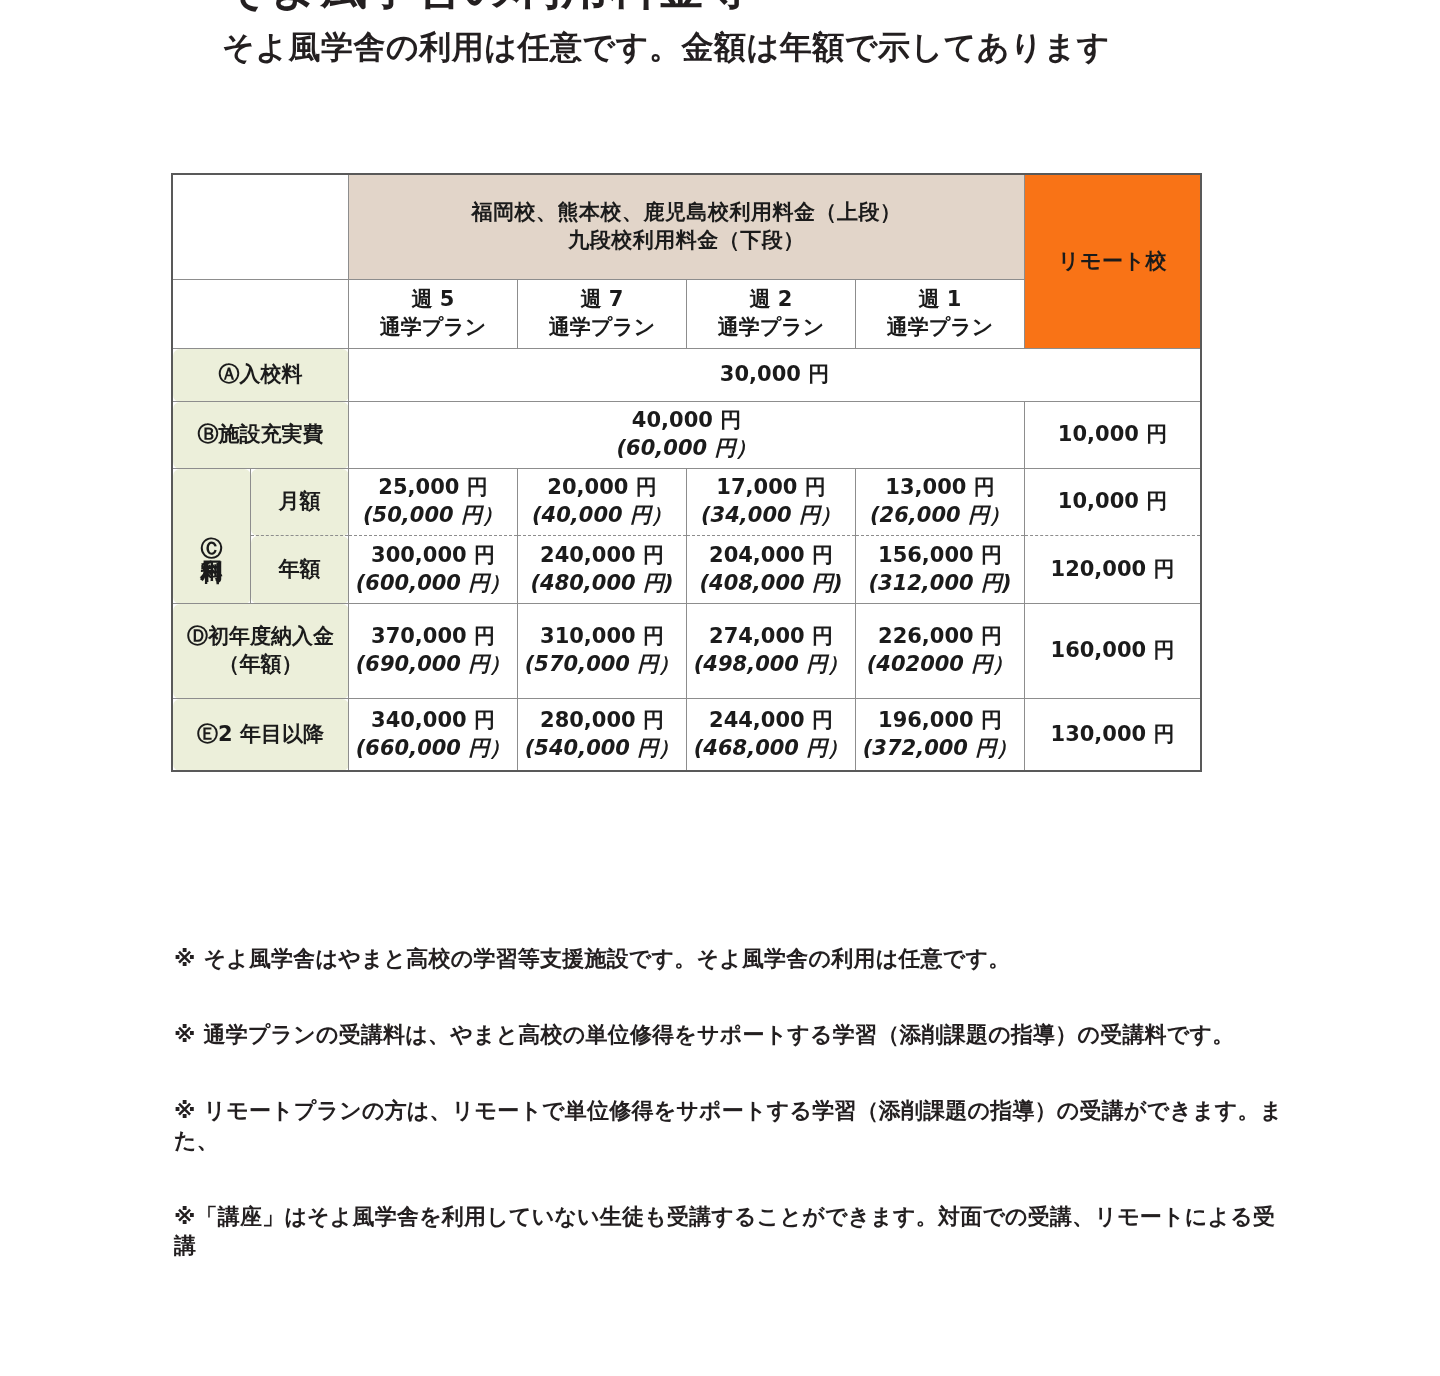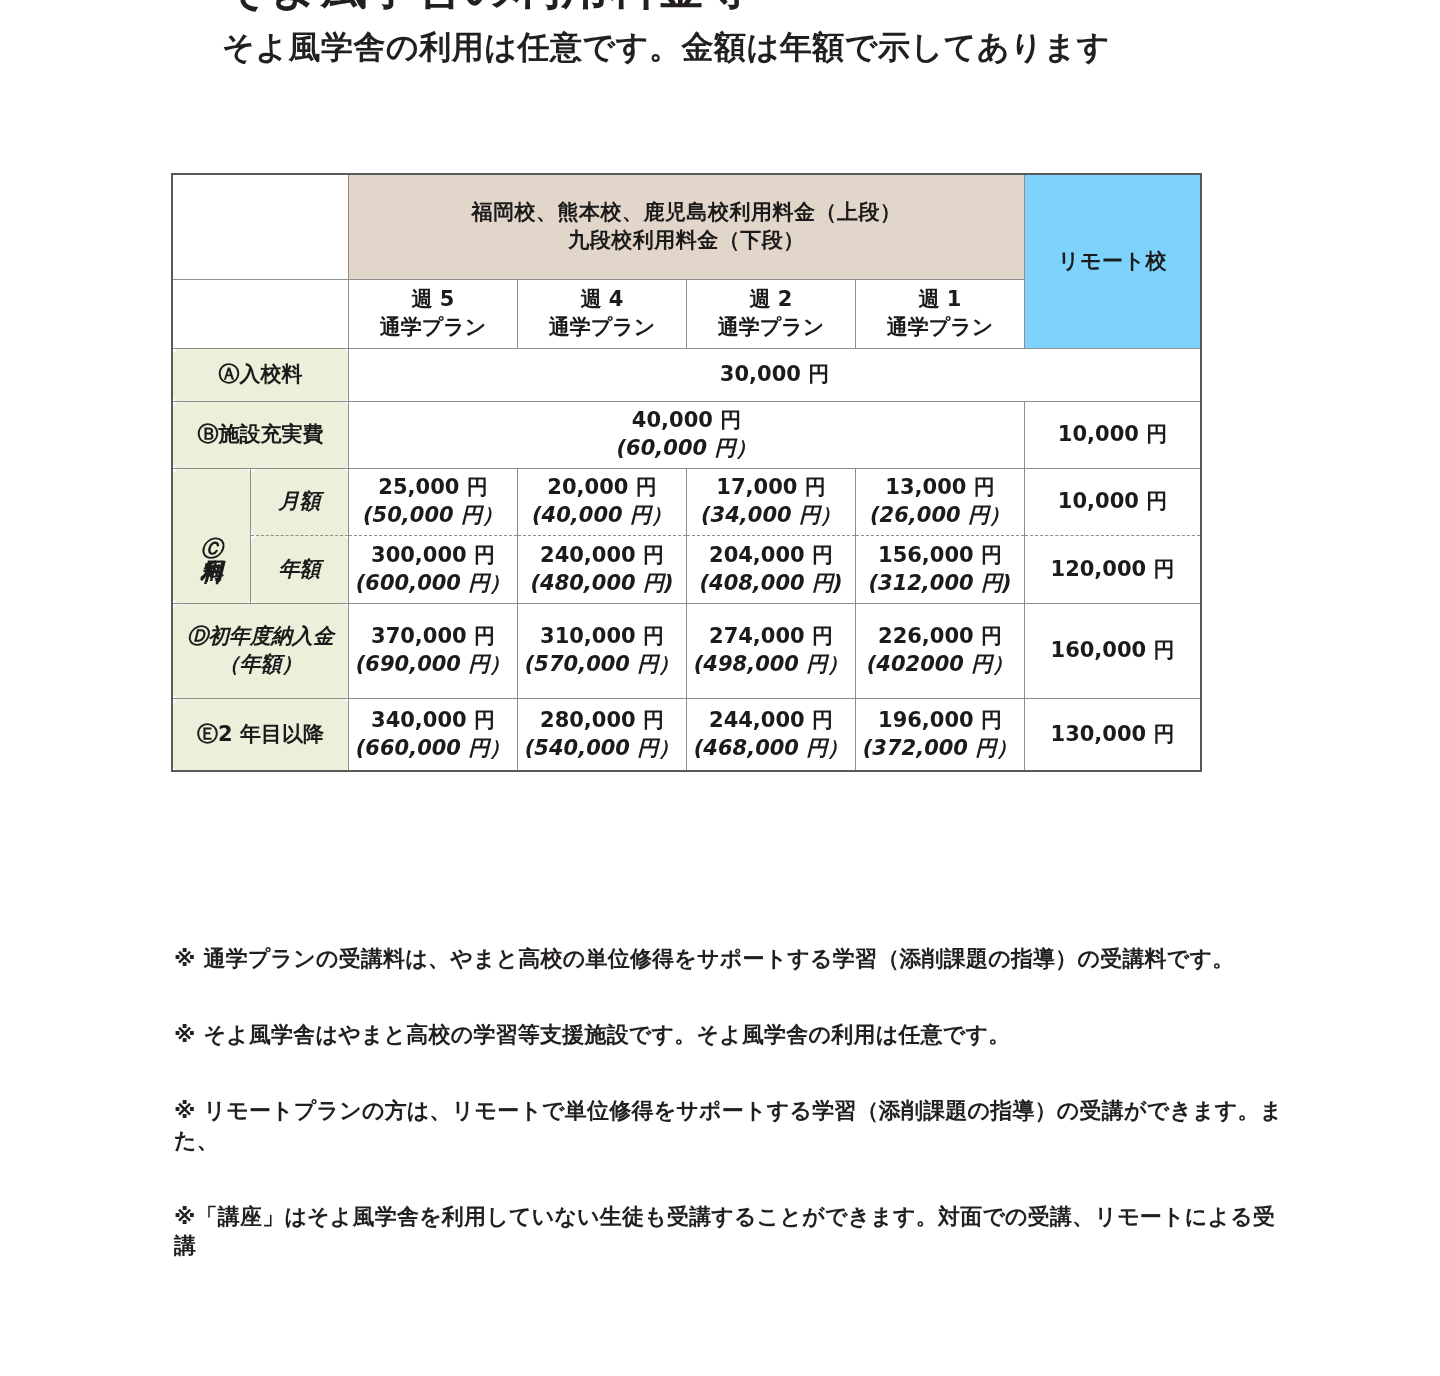--- a/index.html
+++ b/index.html
@@ -71,21 +71,21 @@
     font-size: 21px;
     font-weight: bold;
     color: #1b1b1b;
     line-height: 1.32;
   }
   
   .fee-table { outline: 2px solid #595959; outline-offset: -1px; }
 
   .c-label      { background: #ecefda; border-radius: 7px; }
   .c-head-beige { background: #e2d5c9; }
-  .c-head-blue  { background: #7dd3fc; }
+  .c-head-blue  { background: #f97316; }
   .c-white      { background: #ffffff; }
 
   .hdr-schools {
     font-size: 25px;
     line-height: 1.55;
     letter-spacing: 0.5px;
   }
   .hdr-remote {
     font-size: 23px;
     letter-spacing: 0.5px;
@@ -94,21 +94,21 @@
     font-size: 23px;
     line-height: 1.42;
     margin-top: 42px;
   }
 
   .rowlabel-left {
     text-align: left;
     padding-left: 12px;
     font-size: 23px;
   }
-  .rowlabel-center { font-size: 23px; font-style: italic; }
+  .rowlabel-center { font-size: 23px; }
 
   .vert-label {
     writing-mode: vertical-rl;
     text-orientation: upright;
     letter-spacing: 1px;
     font-size: 22px;
     display: inline-block;
     line-height: 1;
   }
 
@@ -169,21 +169,21 @@
         <td class="c-head-blue hdr-remote" rowspan="2">リモート校</td>
       </tr>
 
       <tr style="height:69px">
         <td class="c-white" colspan="2"></td>
         <td class="c-white hdr-plan">
           <div>週 5</div>
           <div>通学プラン</div>
         </td>
         <td class="c-white hdr-plan">
-          <div>週 4</div>
+          <div>週 7</div>
           <div>通学プラン</div>
         </td>
         <td class="c-white hdr-plan">
           <div>週 2</div>
           <div>通学プラン</div>
         </td>
         <td class="c-white hdr-plan">
           <div>週 1</div>
           <div>通学プラン</div>
         </td>
@@ -292,24 +292,24 @@
         </td>
         <td class="c-white money">130,000 円</td>
       </tr>
 
     </tbody>
   </table>
 </div>
 
 <div class="notes">
   <div class="note">
-    <span>※ 通学プランの受講料は、やまと高校の単位修得をサポートする学習（添削課題の指導）の受講料です。</span>
+    <span>※ そよ風学舎はやまと高校の学習等支援施設です。そよ風学舎の利用は任意です。</span>
   </div>
   <div class="note">
-    <span>※ そよ風学舎はやまと高校の学習等支援施設です。そよ風学舎の利用は任意です。</span>
+    <span>※ 通学プランの受講料は、やまと高校の単位修得をサポートする学習（添削課題の指導）の受講料です。</span>
   </div>
   <div class="note">
     <span>※ リモートプランの方は、リモートで単位修得をサポートする学習（添削課題の指導）の受講ができます。また、</span>
   </div>
   <div class="note">
     <span>※「講座」はそよ風学舎を利用していない生徒も受講することができます。対面での受講、リモートによる受講</span>
     
   </div>
 
 </div>

